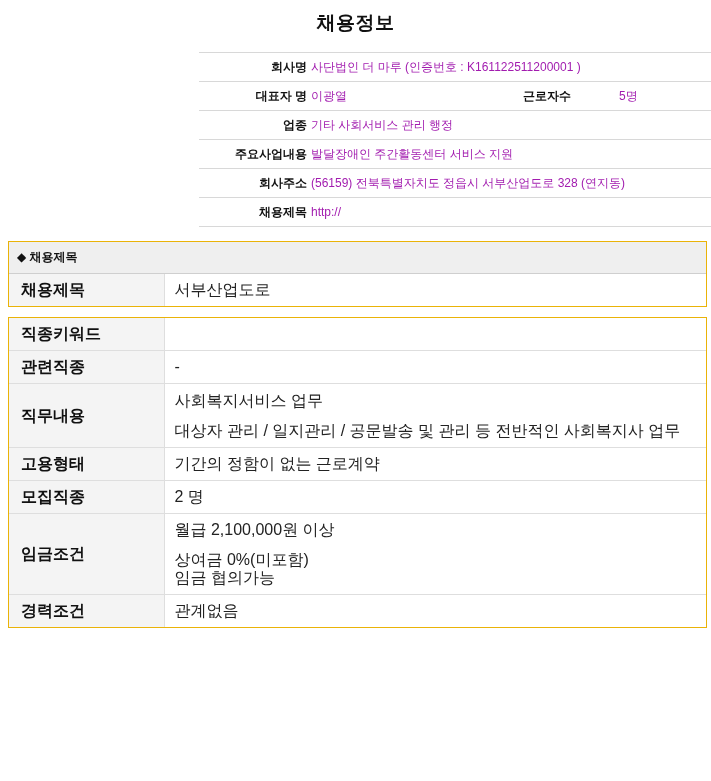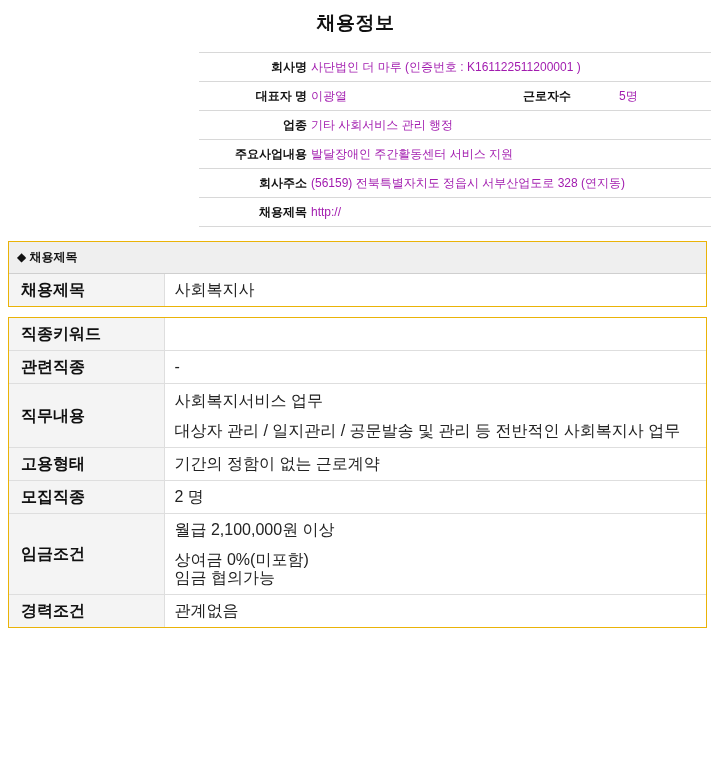--- a/index.html
+++ b/index.html
@@ -169,21 +169,21 @@
     </tbody>
       </table>
   </div>
 
   <div class="section">
     <div class="section-head">◆ 채용제목</div>
     <table class="grid">
       <tbody>
           <tr>
         <td class="g-label">채용제목</td>
-        <td class="g-value">사회복지사</td>
+        <td class="g-value">서부산업도로</td>
       </tr>
     </tbody>
       </table>
   </div>
 
   <div class="section">
     <table class="grid">
       <tbody>
       <tr>
         <td class="g-label">직종키워드</td>

